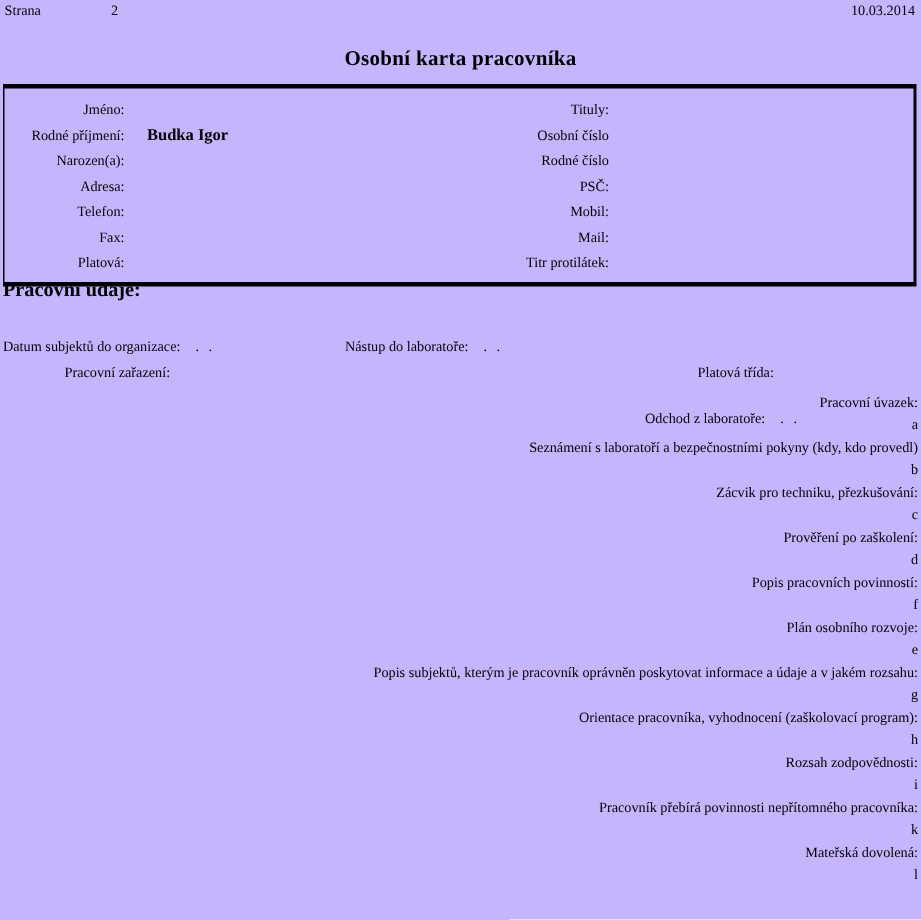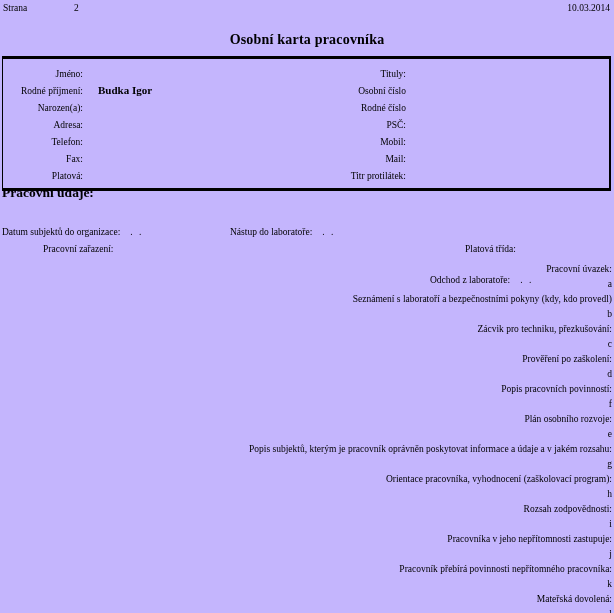--- a/index.html
+++ b/index.html
@@ -149,24 +149,20 @@
     </div>
     <div class="fg">
       <div class="fl">Orientace pracovníka, vyhodnocení (zaškolovací program):</div>
       <div class="fv">h</div>
     </div>
     <div class="fg">
       <div class="fl">Rozsah zodpovědnosti:</div>
       <div class="fv">i</div>
     </div>
     <div class="fg">
-      <div class="fl">Pracovníka v jeho nepřítomnosti zastupuje:</div>
-      <div class="fv">j</div>
-    </div>
-    <div class="fg">
       <div class="fl">Pracovník přebírá povinnosti nepřítomného pracovníka:</div>
       <div class="fv">k</div>
     </div>
     <div class="fg">
       <div class="fl">Mateřská dovolená:</div>
       <div class="fv">l</div>
     </div>
   </div>
 
 </div>

